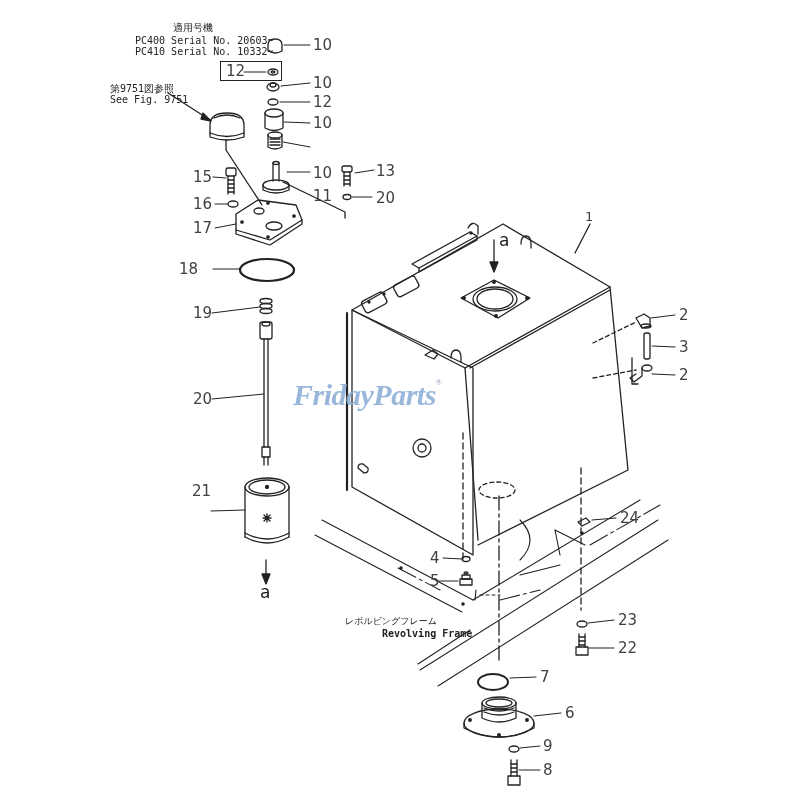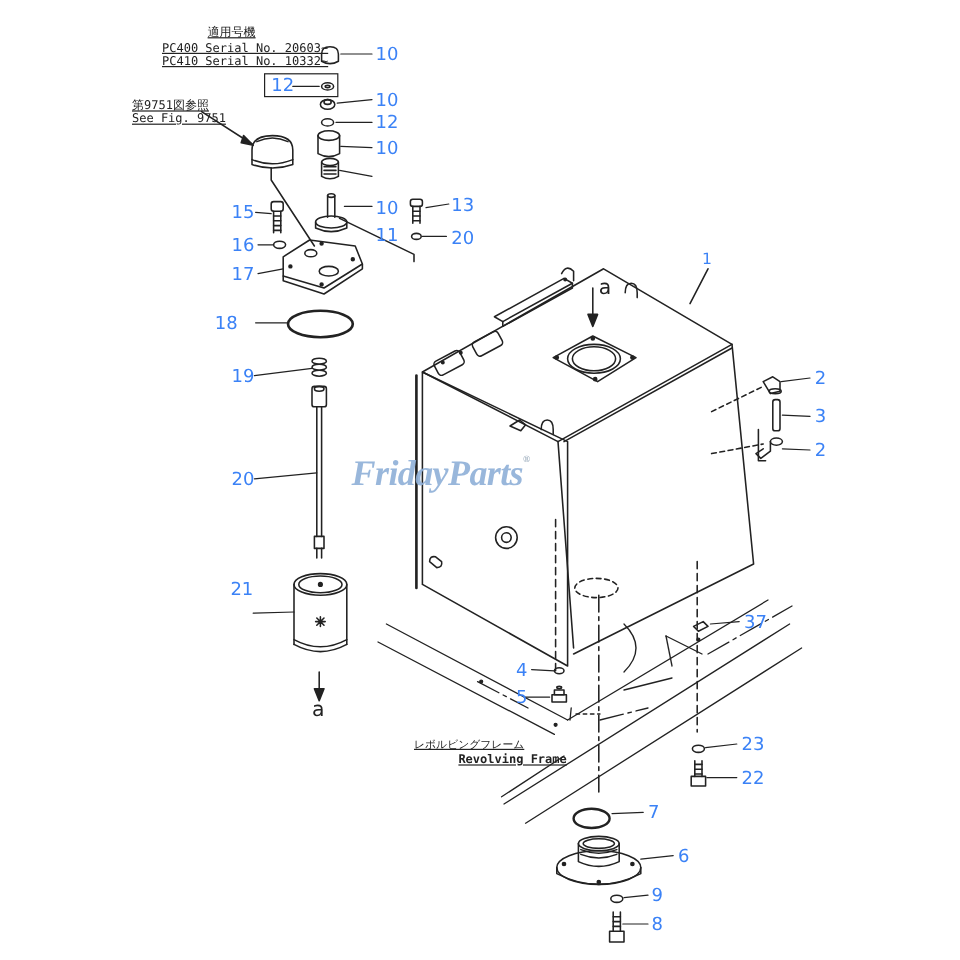--- a/index.html
+++ b/index.html
@@ -1,22 +1,22 @@
 <!DOCTYPE html>
 <html><head>
   <meta charset="utf-8">
   <style>
     html, body { margin: 0; padding: 0; background: #ffffff; }
     body { width: 800px; height: 800px; position: relative; overflow: hidden;
            font-family: "Liberation Sans", sans-serif; color: #111; }
     #diagram { position: absolute; left: 0; top: 0; width: 800px; height: 800px; }
     .lbl { position: absolute; font-family: "DejaVu Sans", sans-serif; font-size: 15px;
-           color: #3b82f6; line-height: 1; white-space: nowrap; }
+           color: #404040; line-height: 1; white-space: nowrap; }
     .note { position: absolute; font-family: "DejaVu Sans Mono", monospace; font-size: 10px;
-            color: #222; line-height: 1.1; white-space: pre; text-decoration: underline; }
+            color: #222; line-height: 1.1; white-space: pre; }
     .wm { position: absolute; left: 293px; top: 378px; font-family: Liberation Serif, serif;
           font-weight: bold; font-style: italic; font-size: 30px; color: #8fb0d8;
           letter-spacing: -0.5px; opacity: 0.9; }
     .wm sup { font-size: 8px; vertical-align: top; color: #9ab; }
     .arrow-a { position: absolute; font-family: "DejaVu Sans", sans-serif; font-size: 17px; color: #222; }
     .boxed { position: absolute; border: 1.5px solid #222; width: 60px; height: 18px; }
   </style>
 </head>
 <body>
 
@@ -304,21 +304,21 @@
 <div class="lbl" style="left:193px; top:197px;">16</div>
 <div class="lbl" style="left:193px; top:221px;">17</div>
 <div class="lbl" style="left:179px; top:262px;">18</div>
 <div class="lbl" style="left:193px; top:306px;">19</div>
 <div class="lbl" style="left:193px; top:392px;">20</div>
 <div class="lbl" style="left:192px; top:484px;">21</div>
 <div class="lbl" style="left:585px; top:210px; font-size:13px;">1</div>
 <div class="lbl" style="left:679px; top:308px;">2</div>
 <div class="lbl" style="left:679px; top:340px;">3</div>
 <div class="lbl" style="left:679px; top:368px;">2</div>
-<div class="lbl" style="left:620px; top:511px;">37</div>
+<div class="lbl" style="left:620px; top:511px;">24</div>
 <div class="lbl" style="left:430px; top:551px;">4</div>
 <div class="lbl" style="left:430px; top:574px;">5</div>
 <div class="lbl" style="left:618px; top:613px;">23</div>
 <div class="lbl" style="left:618px; top:641px;">22</div>
 <div class="lbl" style="left:540px; top:670px;">7</div>
 <div class="lbl" style="left:565px; top:706px;">6</div>
 <div class="lbl" style="left:543px; top:739px;">9</div>
 <div class="lbl" style="left:543px; top:763px;">8</div>
 
 </body></html>

